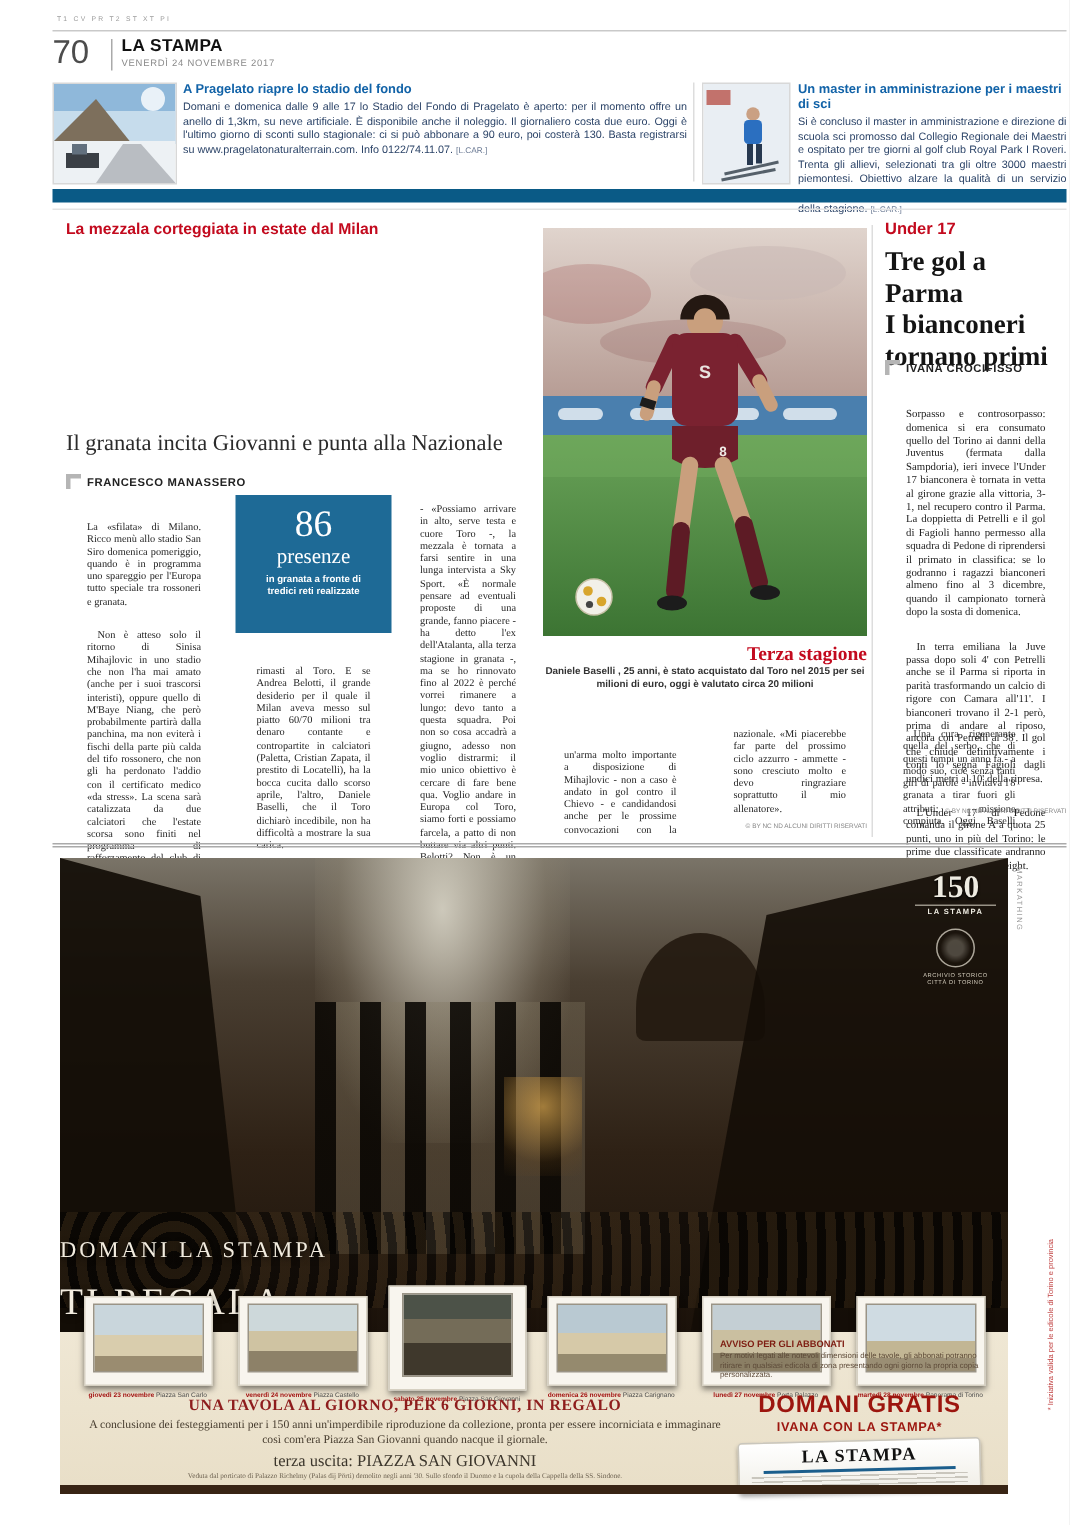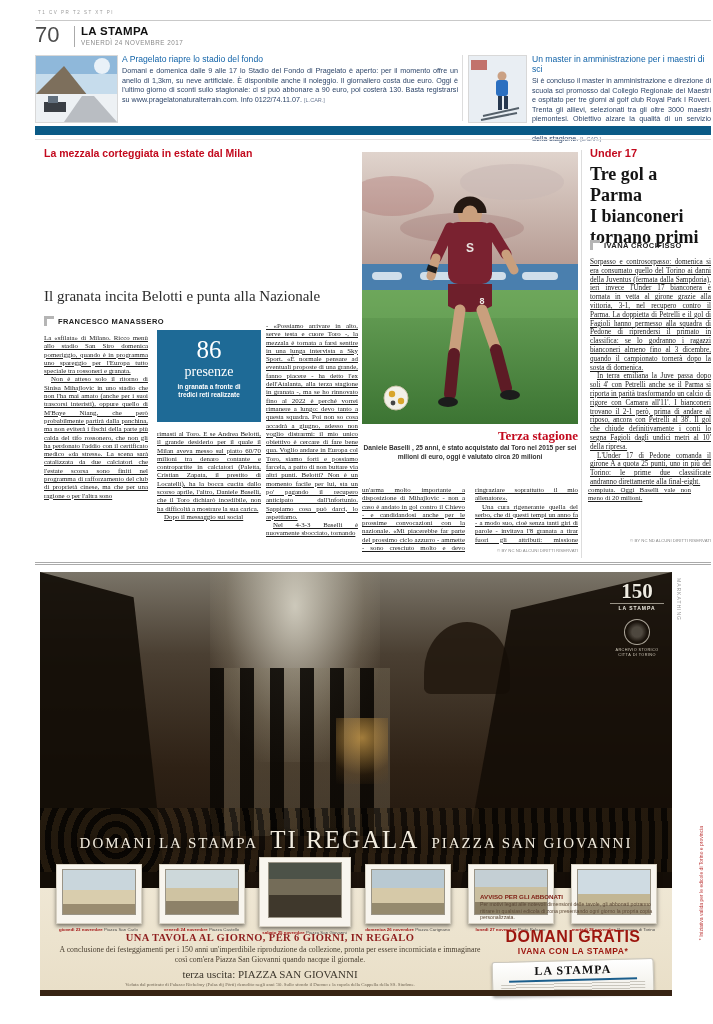--- a/index.html
+++ b/index.html
@@ -14,35 +14,35 @@
   .hdr-pageno{left:35px;top:22px;font-size:22px;color:#4c4c4c;}
   .hdr-div{left:74px;top:26px;width:1px;height:21px;background:#aaa;}
   .hdr-name{left:81px;top:25px;font-size:11.5px;font-weight:bold;color:#111;letter-spacing:.3px;}
   .hdr-date{left:81px;top:39px;font-size:6.3px;color:#8a8a8a;letter-spacing:.5px;}
   
   .bphoto{border:1px solid #d8d8d8;}
   .bp1{left:35px;top:55px;width:81px;height:66px;}
   .bp2{left:468px;top:55px;width:57px;height:66px;}
   .btext1{left:122px;top:54px;width:336px;}
   .btext2{left:532px;top:54px;width:179px;}
-  .btitle{font-size:8.6px;font-weight:normal;color:#1263a8;margin-bottom:2px;}
+  .btitle{font-size:8.6px;font-weight:bold;color:#1263a8;margin-bottom:2px;}
   .bbody{font-size:7.2px;line-height:9.6px;color:#2c4468;}
   .sig{font-size:5.5px;color:#6b7a94;}
   .brief-div{left:462px;top:55px;width:1px;height:66px;background:#ddd;}
   .bluebar{left:35px;top:126px;width:676px;height:9px;background:#0a5a86;}
   .hair{left:35px;top:139px;width:676px;height:1px;background:#e3e3e3;}
   
   .kicker{left:44px;top:147px;font-size:10.5px;font-weight:bold;color:#c30a1e;}
   .headline{left:44px;top:160px;width:334px;font-size:32px;line-height:41px;font-weight:600;color:#141414;}
   .subhead{left:44px;top:288px;font-size:15px;color:#2b2b2b;}
   .byline{display:flex;align-items:center;gap:4px;font-size:7.5px;font-weight:bold;color:#222;letter-spacing:.4px;text-align:right;}
   .byline-main{left:44px;top:316px;}
   .corner{display:inline-block;width:7px;height:7px;border-left:3px solid #b5b5b5;border-top:3px solid #b5b5b5;}
   .bodycol{font-size:6.9px;line-height:8.3px;color:#1c1c1c;font-family:"Liberation Serif",serif;text-align:justify;}
-  .bodycol p{margin:0;text-decoration:underline;}
+  .bodycol p{margin:14px;}
   .bodycol p + p{text-indent:7px;}
   .col1{left:44px;top:334px;width:104px;height:224px;}
   .col2t{left:157px;top:430px;width:104px;height:128px;}
   .col3{left:266px;top:322px;width:92px;height:236px;}
   .col45{left:362px;top:486px;width:216px;height:74px;column-count:2;column-gap:10px;}
   .statbox{left:157px;top:330px;width:104px;height:92px;background:#1e6a96;color:#fff;text-align:center;padding-top:6px;box-sizing:border-box;}
   .stat-num{font-family:"Liberation Serif",serif;font-size:25px;line-height:27px;}
   .stat-unit{font-family:"Liberation Serif",serif;font-size:14px;line-height:17px;}
   .stat-note{font-size:6.4px;font-weight:bold;line-height:8px;margin-top:3px;padding:0 10px;}
   .photo{left:362px;top:152px;width:216px;height:272px;}
@@ -72,21 +72,21 @@
   .p-dome{position:absolute;left:384px;top:50px;width:86px;height:72px;background:#241a10;
     border-radius:50% 50% 8% 8%/70% 70% 8% 8%;opacity:.92;}
   .p-arches{position:absolute;left:170px;top:96px;width:180px;height:168px;
     background:repeating-linear-gradient(90deg,rgba(12,9,5,.9) 0 14px,rgba(128,118,96,.35) 14px 30px);}
   .p-gold{position:absolute;left:296px;top:146px;width:52px;height:66px;
     background:radial-gradient(circle at 50% 30%,rgba(198,152,72,.8),rgba(120,80,30,.2) 70%,transparent);}
   .p-crowd{position:absolute;left:0;bottom:16px;width:100%;height:64px;opacity:.85;
     background:repeating-radial-gradient(circle at 12% 50%,rgba(0,0,0,.6) 0 6px,rgba(70,52,28,.35) 6px 13px);}
   .ad-band{position:absolute;left:0;top:254px;width:100%;text-align:center;color:#f2ecdf;
     font-family:"Liberation Serif",serif;text-shadow:0 1px 4px rgba(0,0,0,.85);}
-  .ad-band .row{display:flex;justify-content:center;align-items:baseline;gap:12px;}
+  .ad-band .row{display:flex;justify-content:center;align-items:baseline;gap:12px;flex-direction:column;}
   .band-sm{font-size:15px;letter-spacing:2px;}
   .band-lg{font-size:25px;letter-spacing:2px;}
   .logo150{position:absolute;right:8px;top:8px;width:54px;text-align:center;color:#efece2;}
   .l150-num{font-family:"Liberation Serif",serif;font-size:21px;font-weight:bold;line-height:22px;text-shadow:0 1px 2px #000;}
   .l150-name{font-size:5px;font-weight:bold;letter-spacing:1px;border-top:1px solid rgba(235,230,215,.6);margin-top:1px;padding-top:1px;}
   .l150-seal{width:24px;height:24px;border:1px solid rgba(235,230,215,.7);border-radius:50%;margin:8px auto 3px auto;
     background:radial-gradient(circle,rgba(235,230,215,.25) 30%,transparent 60%);}
   .l150-arch{font-size:3.8px;line-height:5px;color:#cfc8b8;letter-spacing:.4px;}
   .thumbs{position:absolute;left:6px;top:292px;width:620px;display:flex;justify-content:center;gap:4px;}
   .thumb{width:99px;text-align:center;}
@@ -170,21 +170,21 @@
     </svg>
   </div>
   <div class="abs btext2">
     <div class="btitle">Un master in amministrazione per i maestri di sci</div>
     <div class="bbody just"><span>Si è concluso il master in amministrazione e direzione di scuola sci promosso dal Collegio Regionale dei Maestri e ospitato per tre giorni al golf club Royal Park I Roveri. Trenta gli allievi, selezionati tra gli oltre 3000 maestri piemontesi. Obiettivo alzare la qualità di un servizio fondamentale per l'accoglienza turistica, prima dell'avvio della stagione.</span> <span class="sig">[L.CAR.]</span></div>
   </div>
   <div class="abs bluebar"></div>
   <div class="abs hair"></div>
 
   <div class="abs kicker">La mezzala corteggiata in estate dal Milan</div>
-  <div class="abs subhead serif">Il granata incita Belotti e punta alla Nazionale</div>
+  <div class="abs subhead serif">Il granata incita Giovanni e punta alla Nazionale</div>
   <div class="abs byline byline-main">
     <span class="corner"></span>
     <span>FRANCESCO MANASSERO</span>
   </div>
 
   <div class="abs photo">
     <svg width="216" height="272" viewBox="0 0 216 272">
       <defs>
         <linearGradient id="cw" x1="0" y1="0" x2="0" y2="1">
           <stop offset="0" stop-color="#e0d4cd"></stop>

